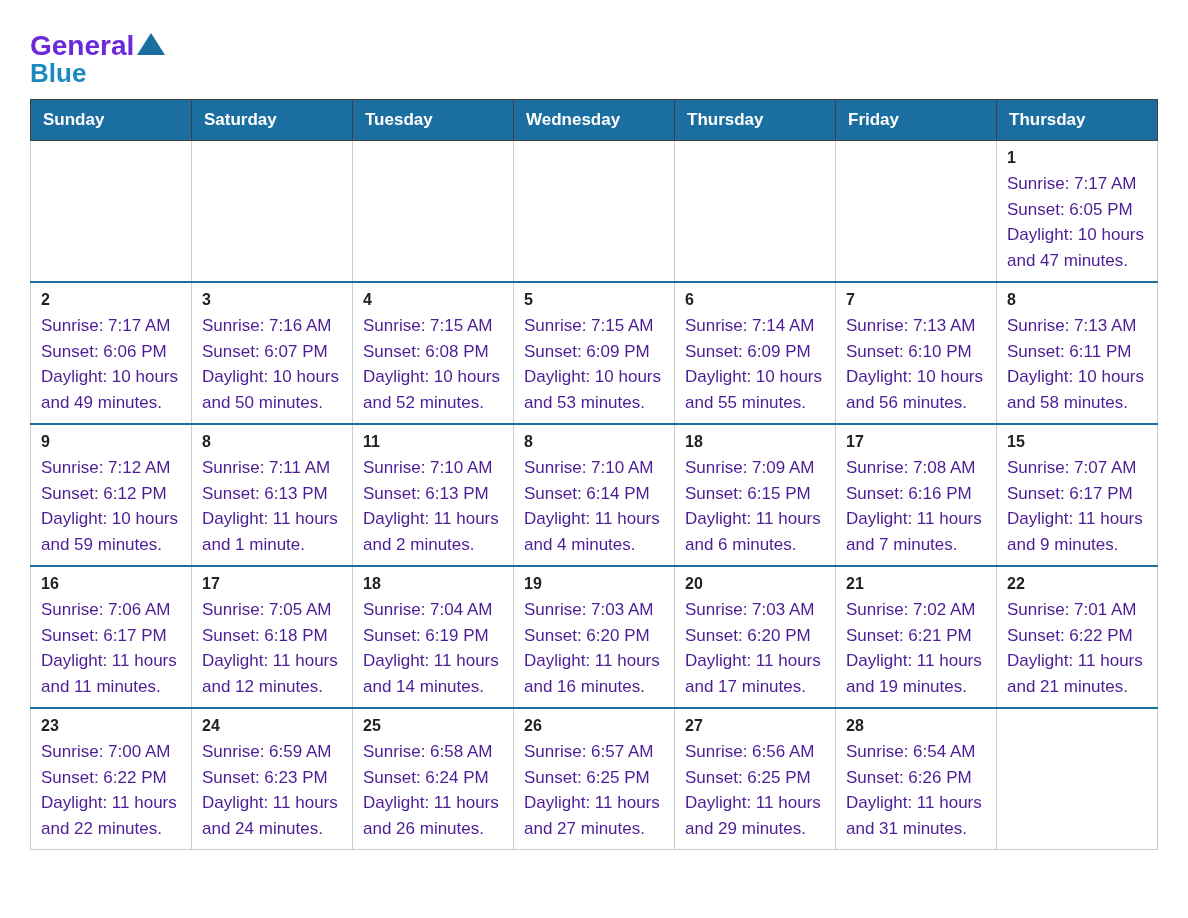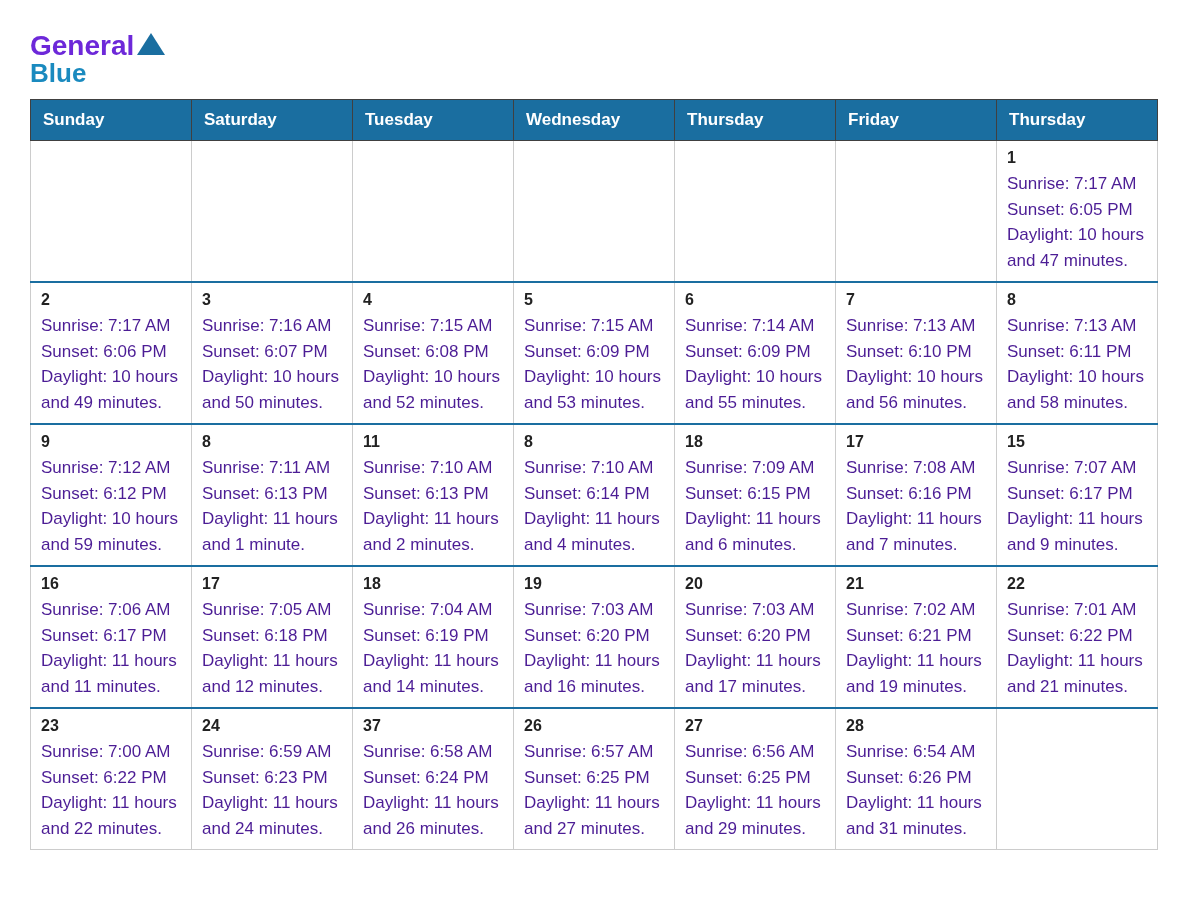--- a/index.html
+++ b/index.html
@@ -234,21 +234,21 @@
       <tr>
         <td>
           <span class="day-number">23</span>
           <div class="day-info">Sunrise: 7:00 AM<br>Sunset: 6:22 PM<br>Daylight: 11 hours and 22 minutes.</div>
         </td>
         <td>
           <span class="day-number">24</span>
           <div class="day-info">Sunrise: 6:59 AM<br>Sunset: 6:23 PM<br>Daylight: 11 hours and 24 minutes.</div>
         </td>
         <td>
-          <span class="day-number">37</span>
+          <span class="day-number">25</span>
           <div class="day-info">Sunrise: 6:58 AM<br>Sunset: 6:24 PM<br>Daylight: 11 hours and 26 minutes.</div>
         </td>
         <td>
           <span class="day-number">26</span>
           <div class="day-info">Sunrise: 6:57 AM<br>Sunset: 6:25 PM<br>Daylight: 11 hours and 27 minutes.</div>
         </td>
         <td>
           <span class="day-number">27</span>
           <div class="day-info">Sunrise: 6:56 AM<br>Sunset: 6:25 PM<br>Daylight: 11 hours and 29 minutes.</div>
         </td>

